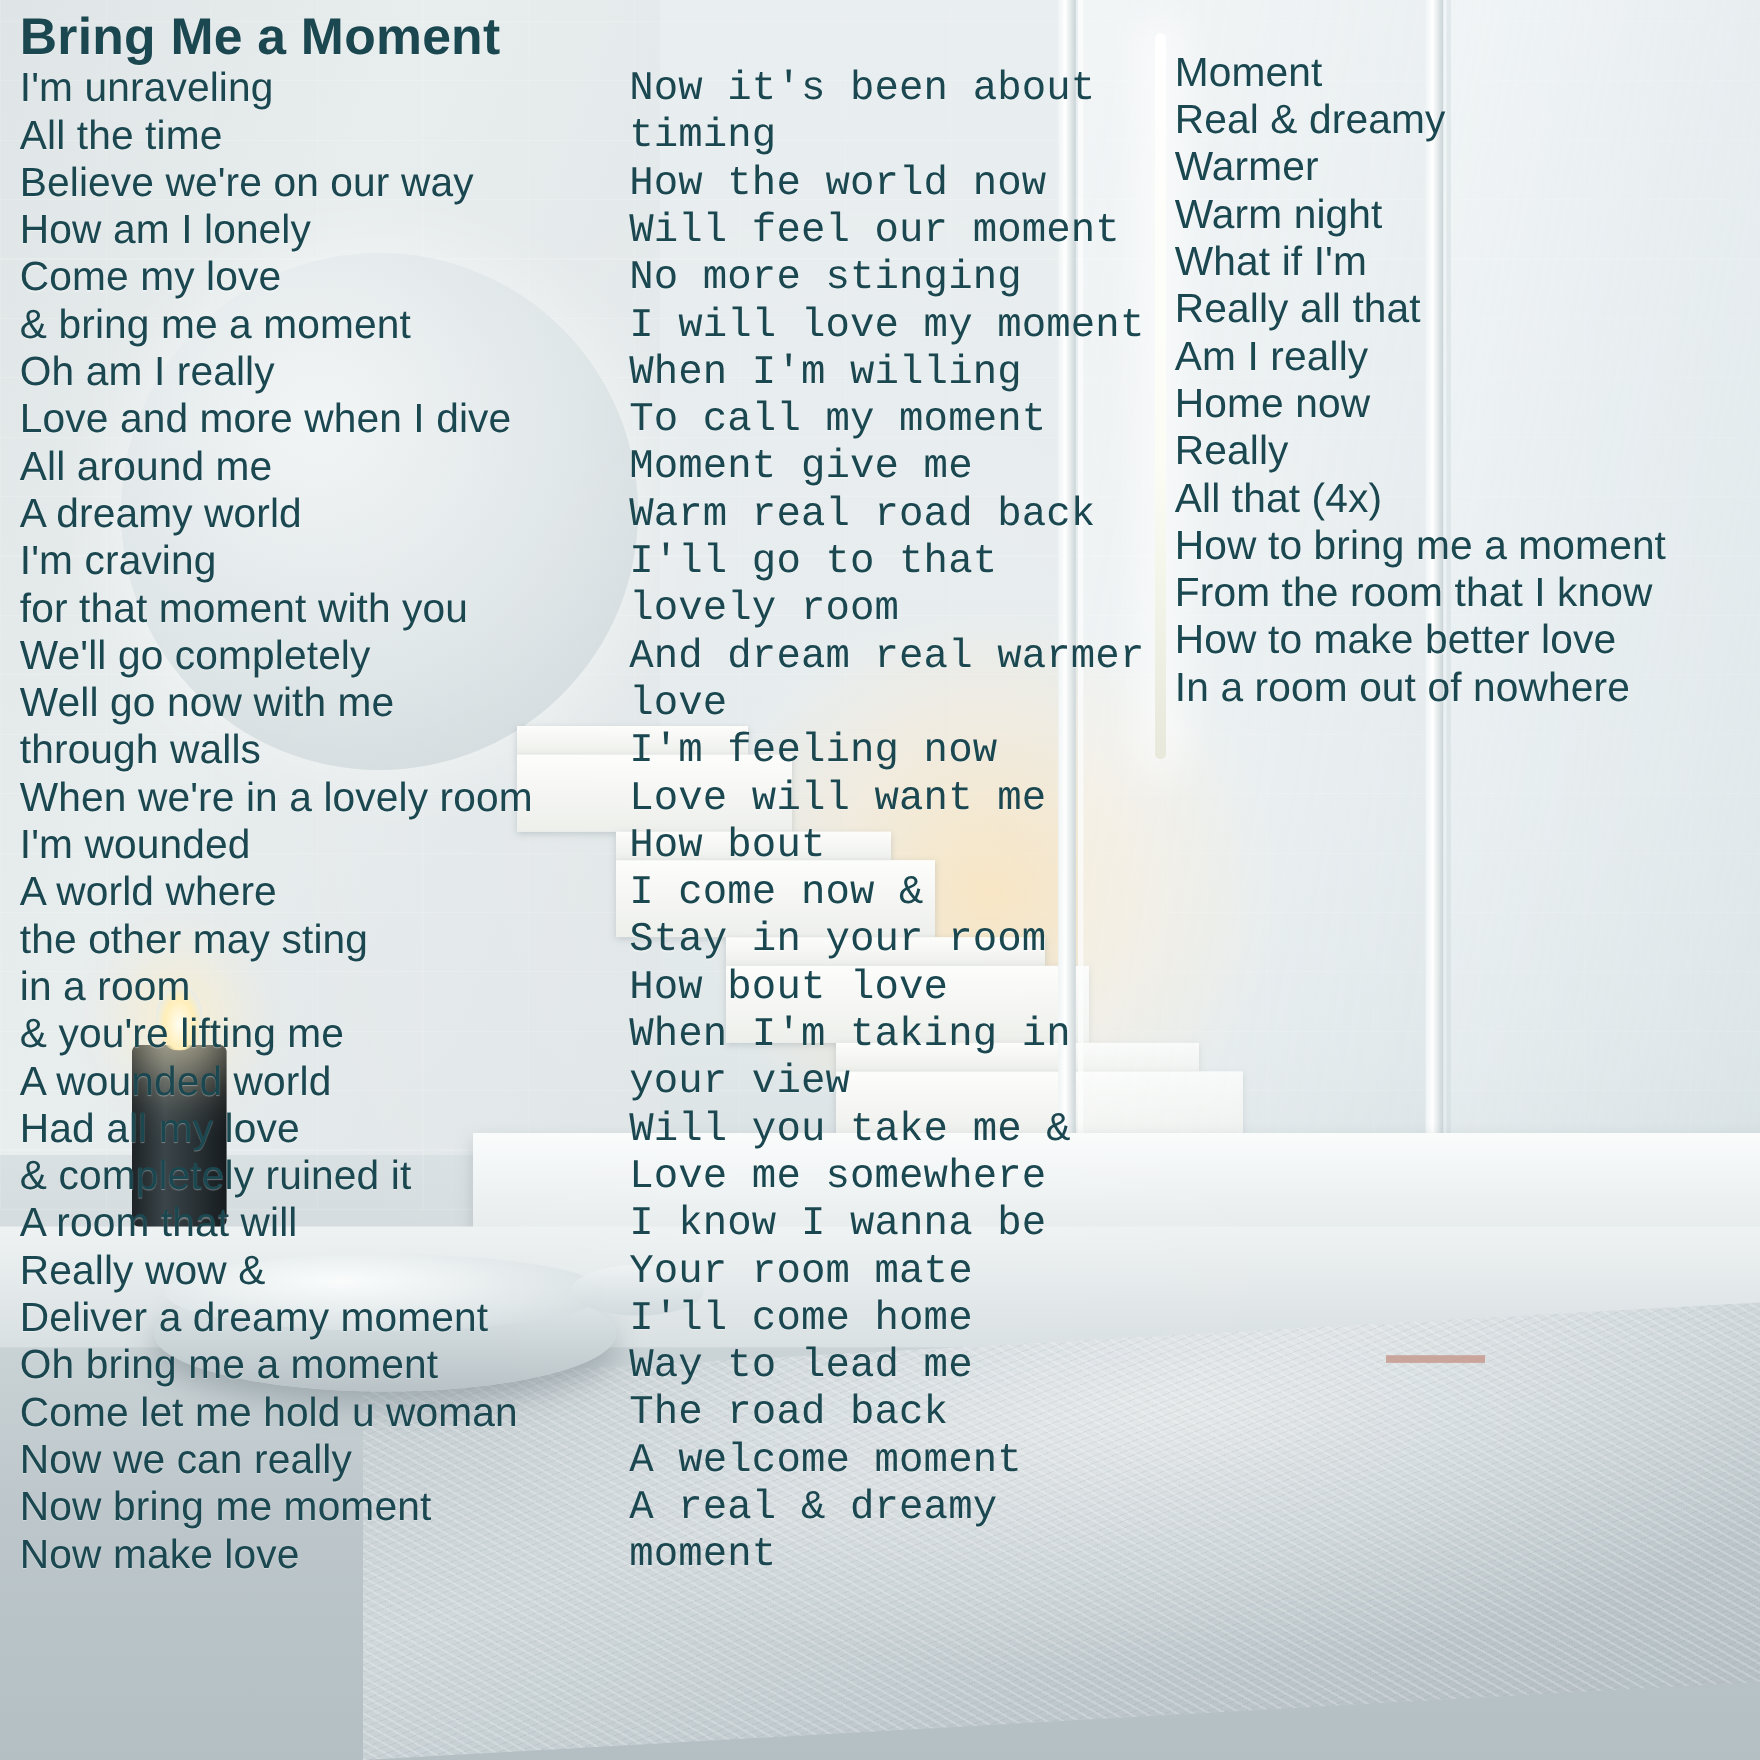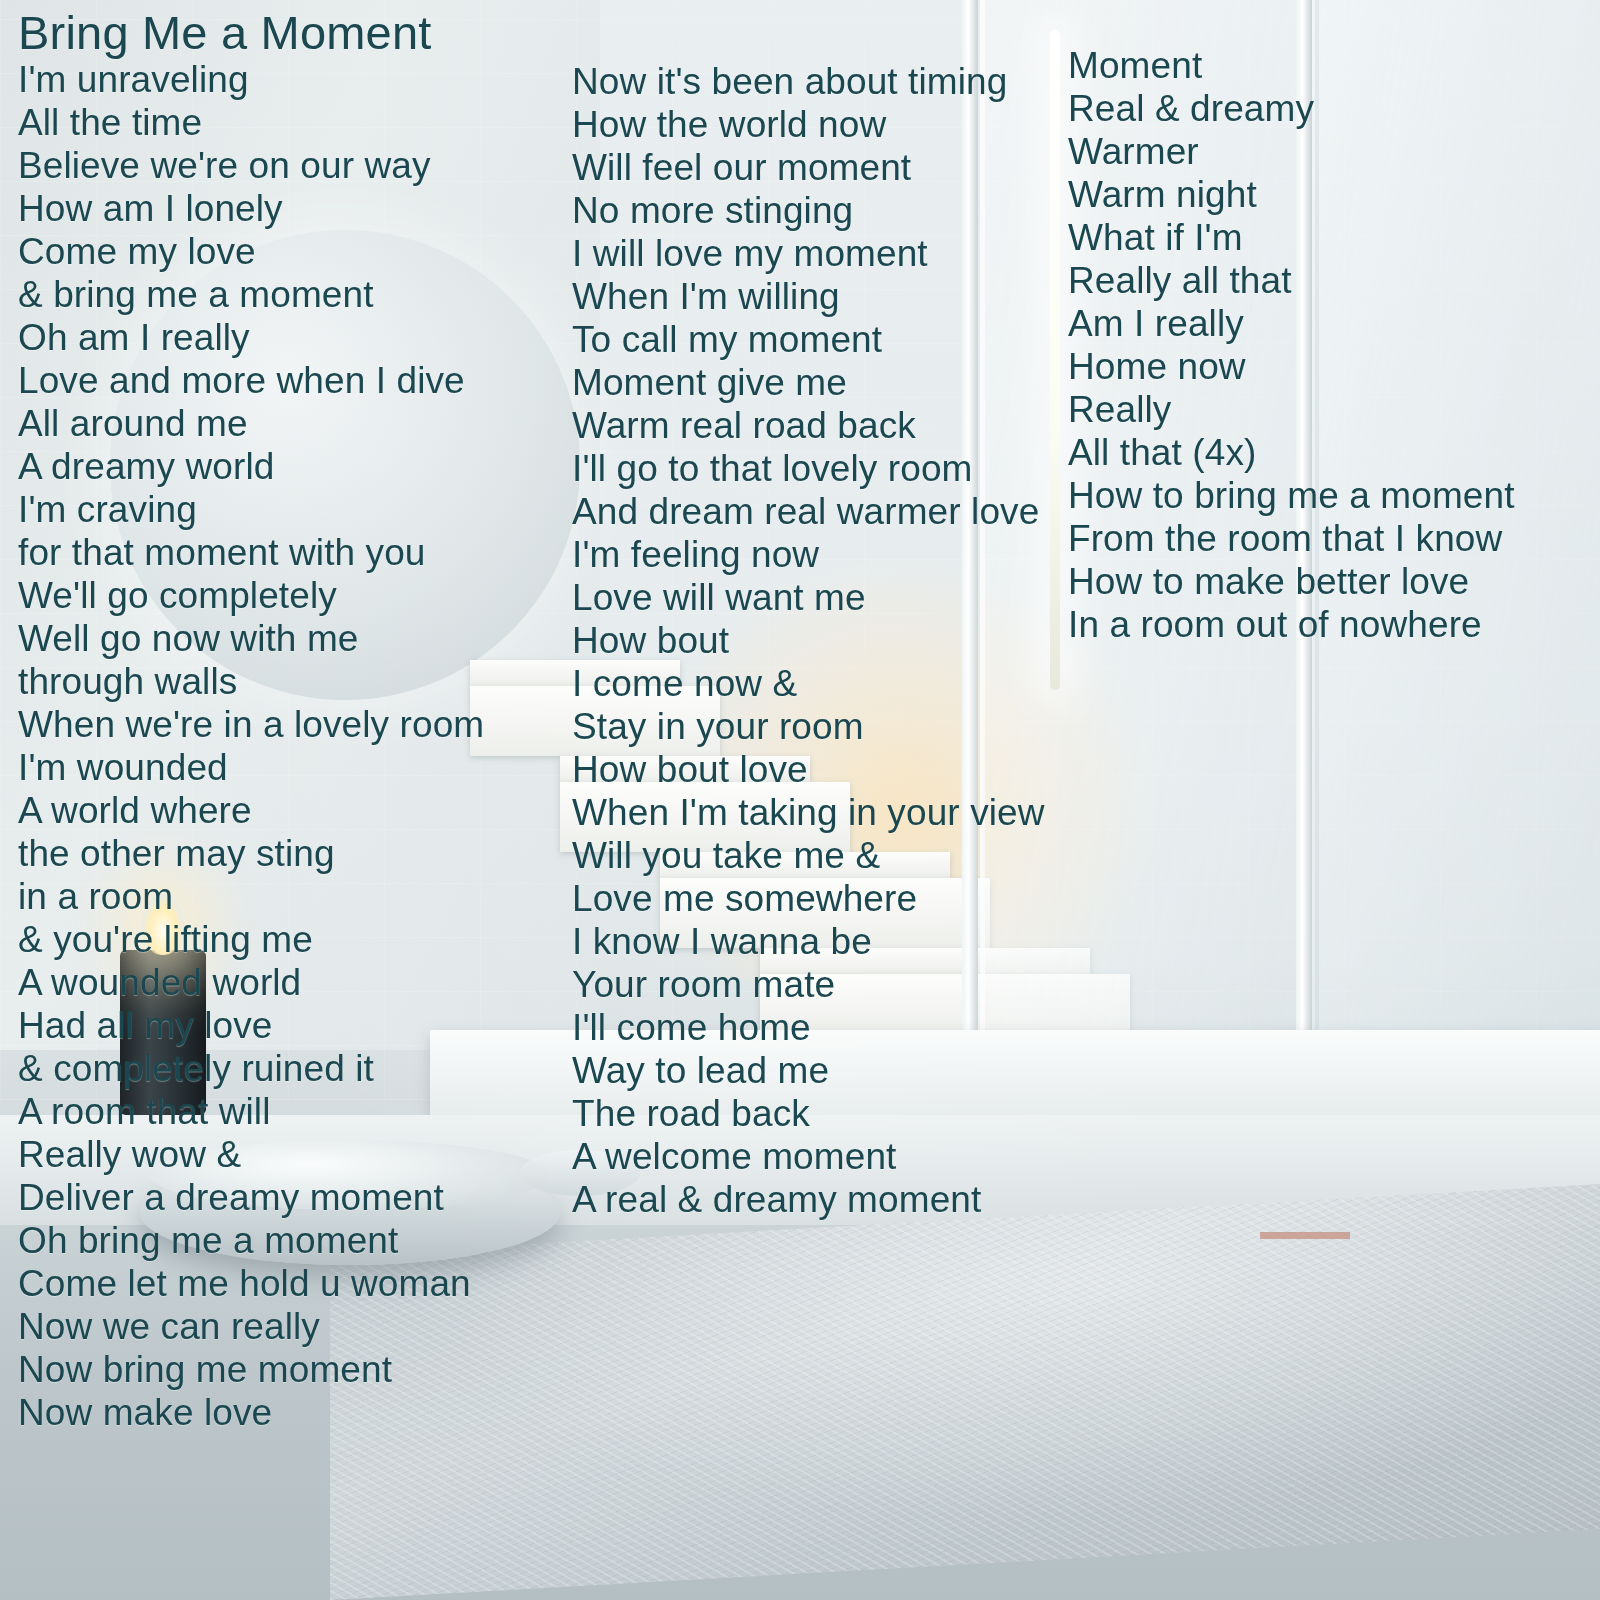--- a/index.html
+++ b/index.html
@@ -164,37 +164,37 @@
     inset: 0;
     color: #1b4850;
     text-shadow: 0 1px 1px rgba(255,255,255,0.35);
   }
   .song-title {
     position: absolute;
     left: 18px;
     top: 8px;
     font-size: 47px;
     line-height: 1.06;
-    font-weight: 400;
+    font-weight: 700;
     letter-spacing: 0.2px;
     color: #1b4850;
     white-space: nowrap;
   }
   .col {
     position: absolute;
     font-size: 37px;
     line-height: 43px;
     letter-spacing: 0.1px;
     color: #1b4850;
   }
   .col .line {
     white-space: normal;
   }
   #col-1 { left: 18px;   top: 58px;  width: 560px; }
-  #col-2 { left: 572px;  top: 60px;  width: 490px; }
+  #col-2 { left: 572px;  top: 60px;  width: 490px; font-family: Liberation Mono, monospace; }
   #col-3 { left: 1068px; top: 44px;  width: 520px; }
 </style>
 </head>
 <body>
 
 <div id="page">
 
   <div class="bg">
     <div class="bg-wall-left"></div>
     <div class="bg-wall-tex"></div>

